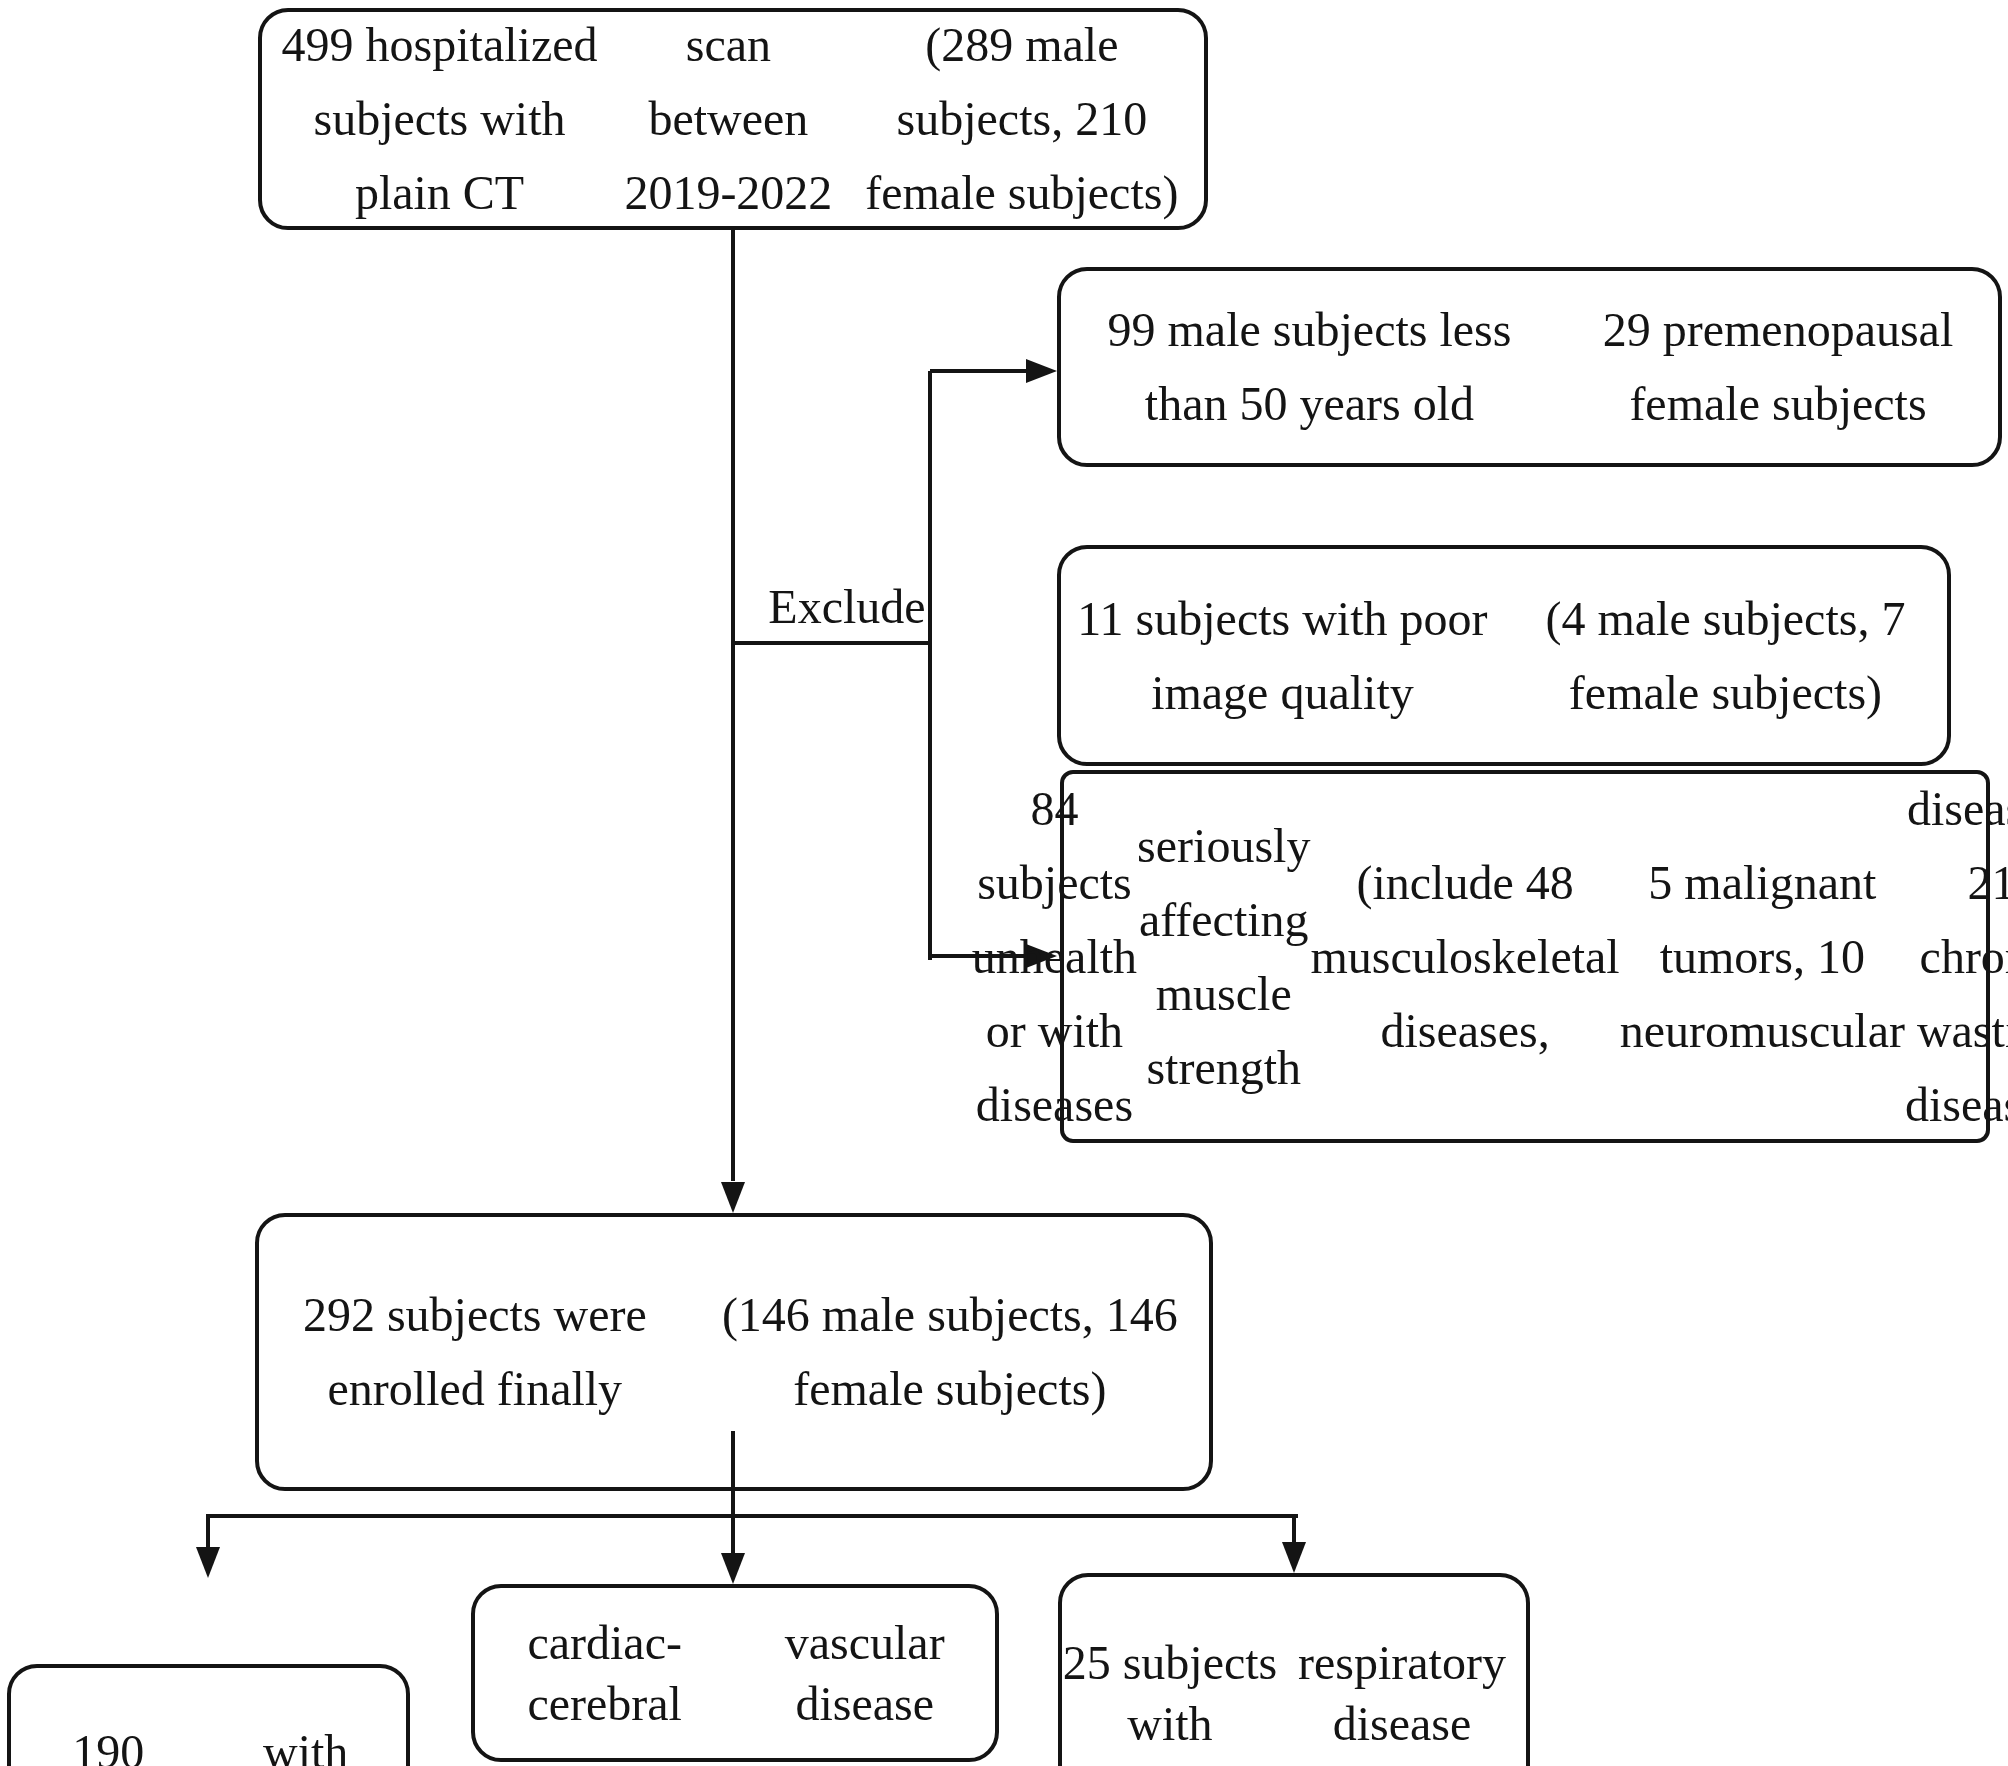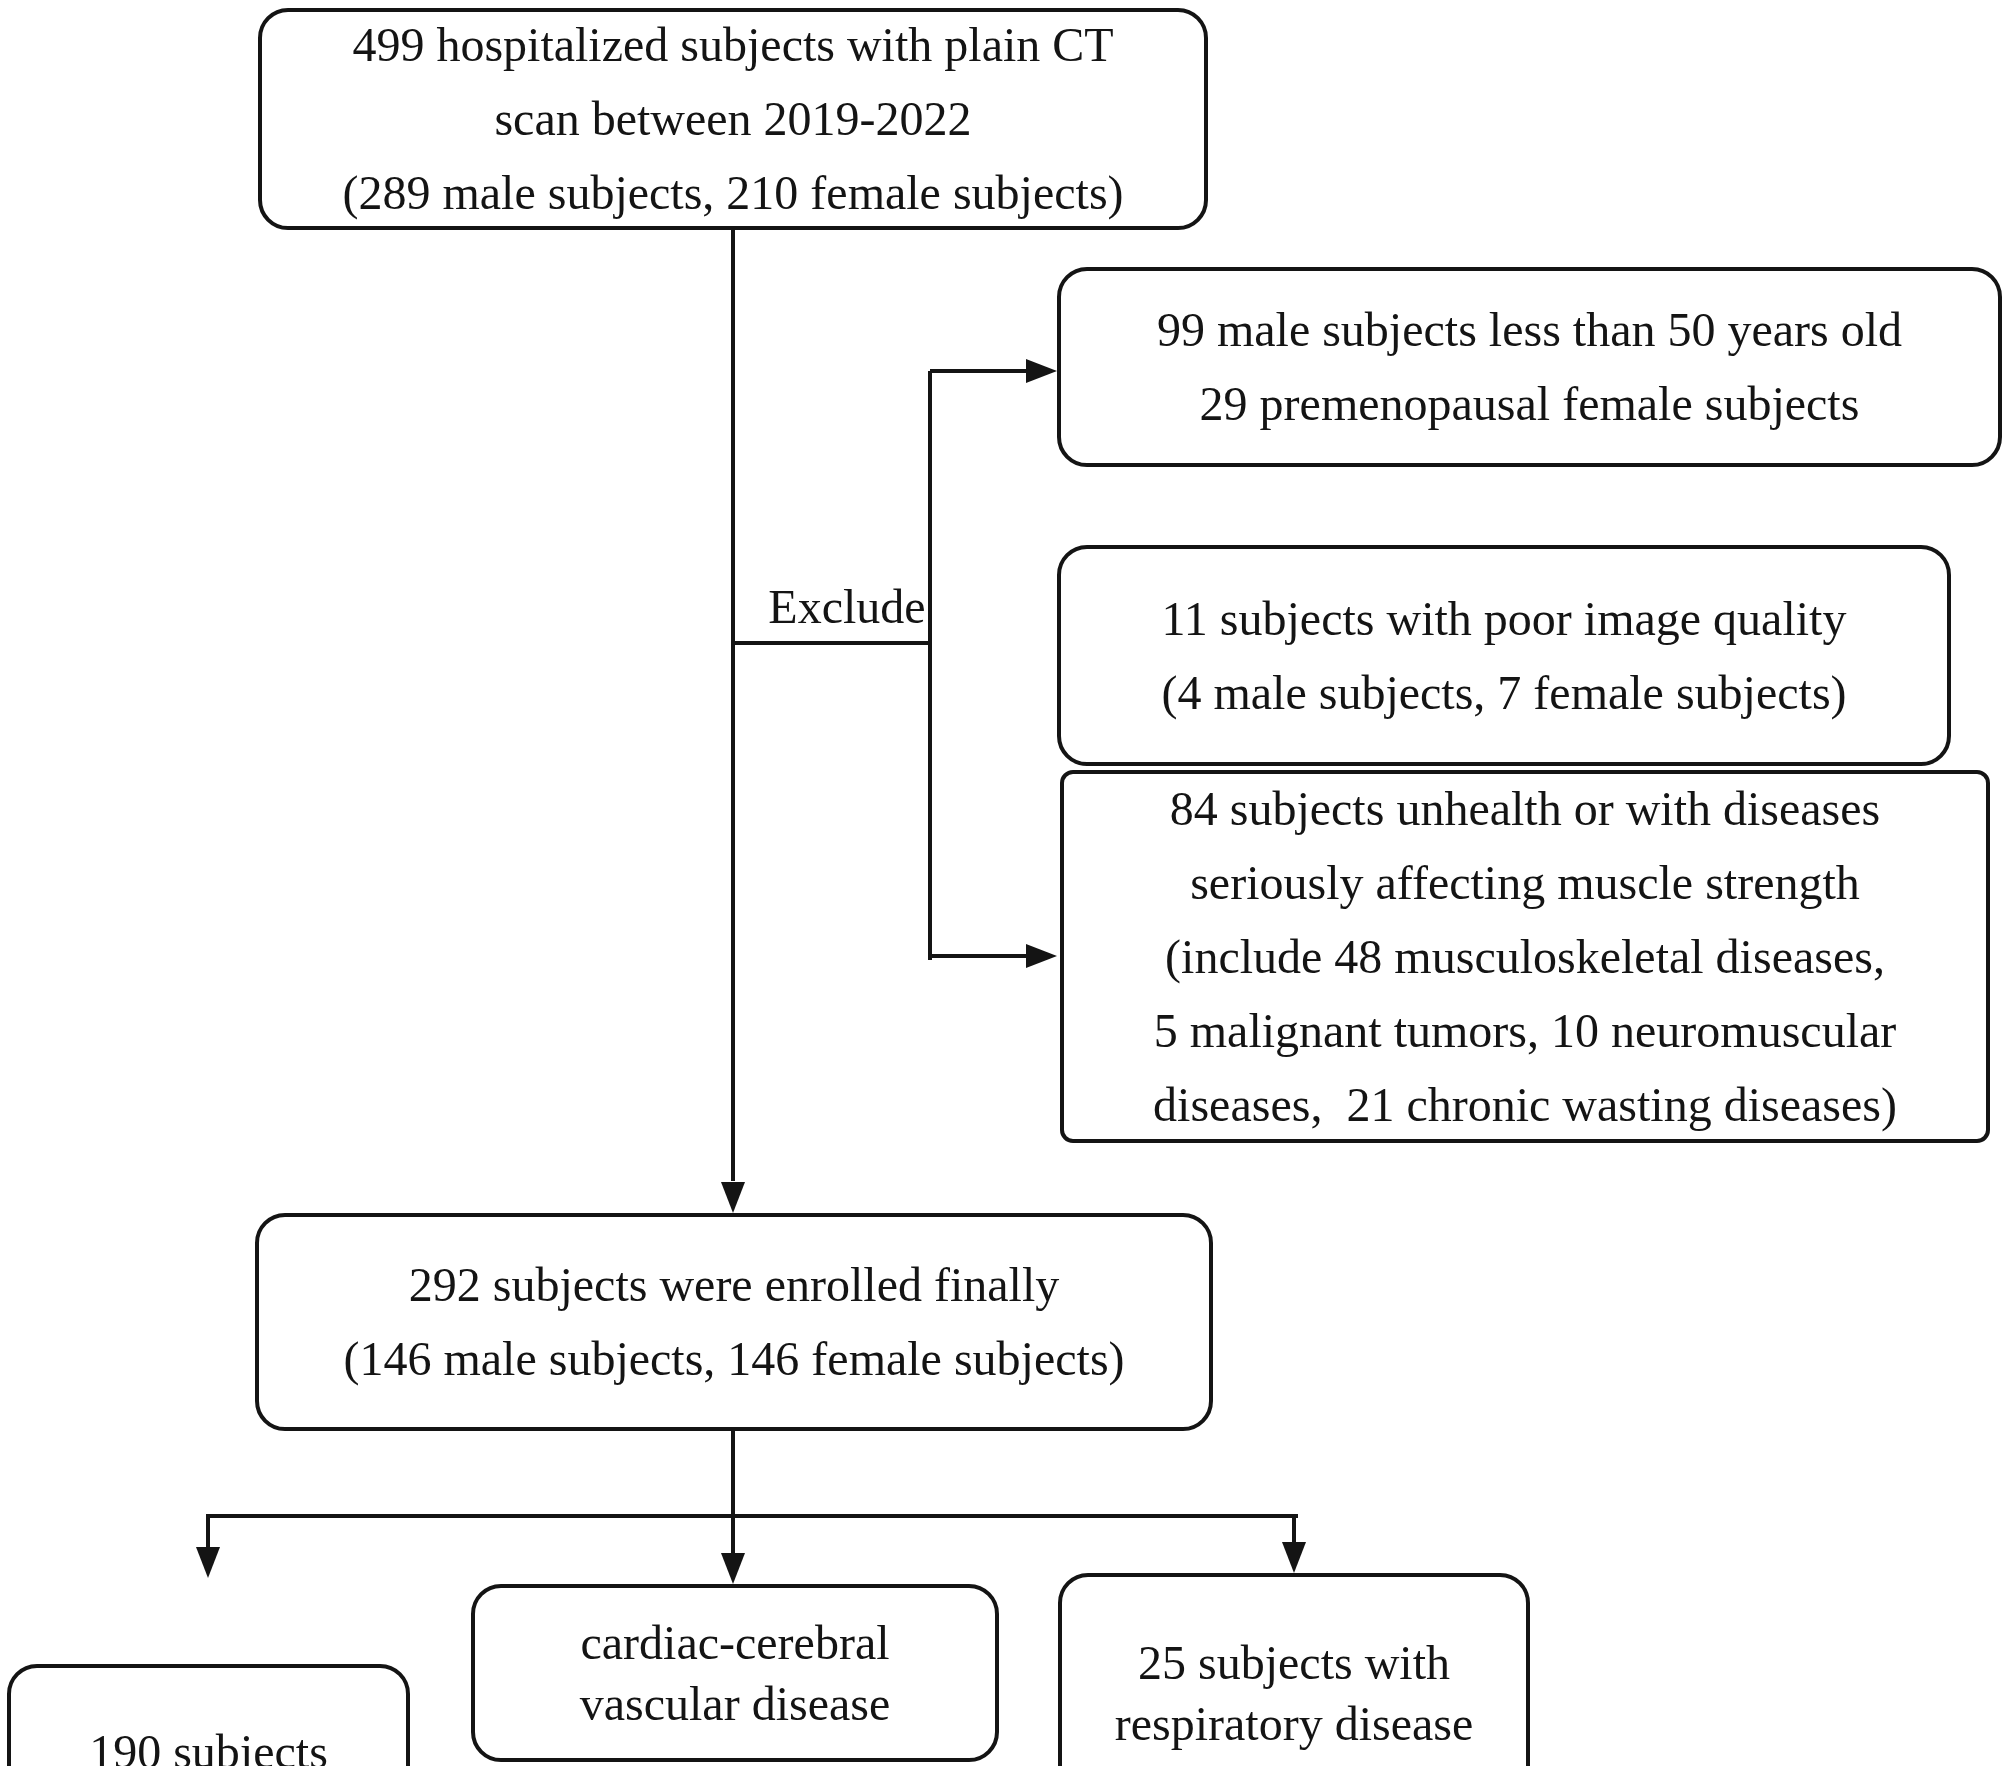--- a/index.html
+++ b/index.html
@@ -12,21 +12,20 @@
     color: #141414;
     overflow: hidden;
   }
   .node {
     position: absolute;
     box-sizing: border-box;
     border: 4px solid #141414;
     border-radius: 30px;
     background: #ffffff;
     display: flex;
-    flex-direction: column;
     align-items: center;
     justify-content: center;
     text-align: center;
   }
   .tline {
     white-space: pre-wrap;
     font-size: 48px;
     line-height: 74px;
   }
   .tight .tline { line-height: 61px; }
@@ -86,21 +85,21 @@
   </div>
 
   <div class="node" style="left:1060px; top:770px; width:930px; height:373px;border-radius:13px;">
     <div class="tline">84 subjects unhealth or with diseases</div>
     <div class="tline">seriously affecting muscle strength</div>
     <div class="tline">(include 48 musculoskeletal diseases,</div>
     <div class="tline">5 malignant tumors, 10 neuromuscular</div>
     <div class="tline">diseases,  21 chronic wasting diseases)</div>
   </div>
 
-  <div class="node" style="left:255px; top:1213px; width:958px; height:218px;text-align:center;">
+  <div class="node" style="left:255px; top:1213px; width:958px; height:278px;text-align:center;">
     <div class="tline">292 subjects were enrolled finally</div>
     <div class="tline">(146 male subjects, 146 female subjects)</div>
   </div>
 
   <div class="conn" style="left:731px; top:1431px; width:4px; height:85px;"></div>
   <div class="conn" style="left:206px; top:1514px; width:1092px; height:4px;"></div>
 
   <div class="conn" style="left:206px; top:1514px; width:4px; height:33px;"></div>
   <div class="arrow-down" style="left:196px; top:1547px;"></div>
 

